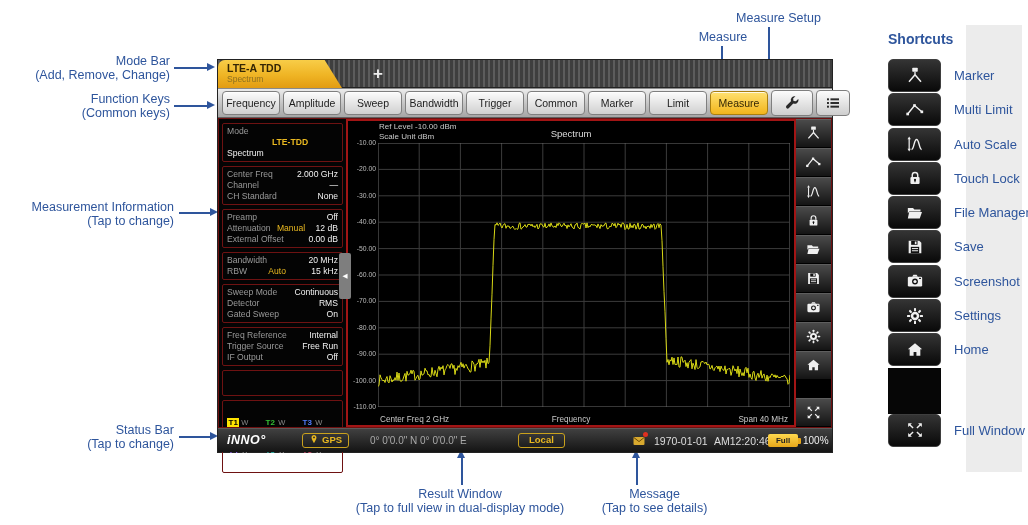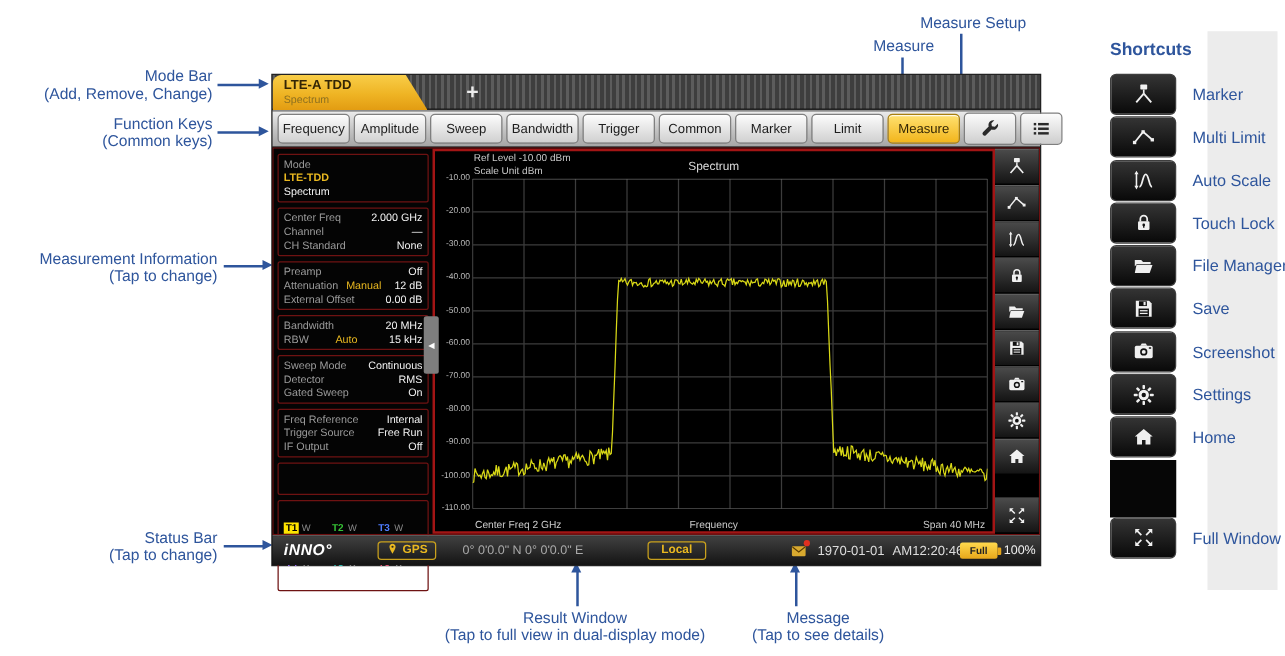--- a/index.html
+++ b/index.html
@@ -59,21 +59,21 @@
 
   
   .infopanel{position:absolute;left:0;top:0;width:127px;height:308px;background:#040404;}
   .ibox{margin:4px 3px 0;border:1px solid #6e1212;border-radius:2px;padding:2px 4px;
         font-size:8.6px;line-height:11px;color:#9a9a9a;}
   .ibox .row{display:flex;}
   .ibox .lab{color:#9a9a9a;}
   .ibox .mid{color:#e9b820;margin-left:auto;}
   .ibox .val{color:#f2f2f2;margin-left:auto;padding-left:4px;}
   .ibox .line-dim{color:#9a9a9a;}
-  .ibox .line-accent{color:#e9b820;font-weight:bold;}
+  .ibox .line-accent{color:#e9b820;font-weight:bold;margin-left:45px;}
   .ibox .line-white{color:#f2f2f2;}
   .ibox.empty{height:20px;}
   .ibox.traces{display:grid;grid-template-columns:1fr 1fr 1fr;row-gap:17px;padding:16px 4px;}
   .tchip{display:flex;align-items:center;gap:2px;font-size:8px;}
   .tid{font-weight:bold;padding:0 1.5px;line-height:9px;}
   .tid.sel{background:#ffe400;color:#000;}
   .tmode{color:#8a8a8a;font-size:7.5px;}
 
   
   .chart{position:absolute;left:127px;top:0;width:450px;height:308px;background:#000;

